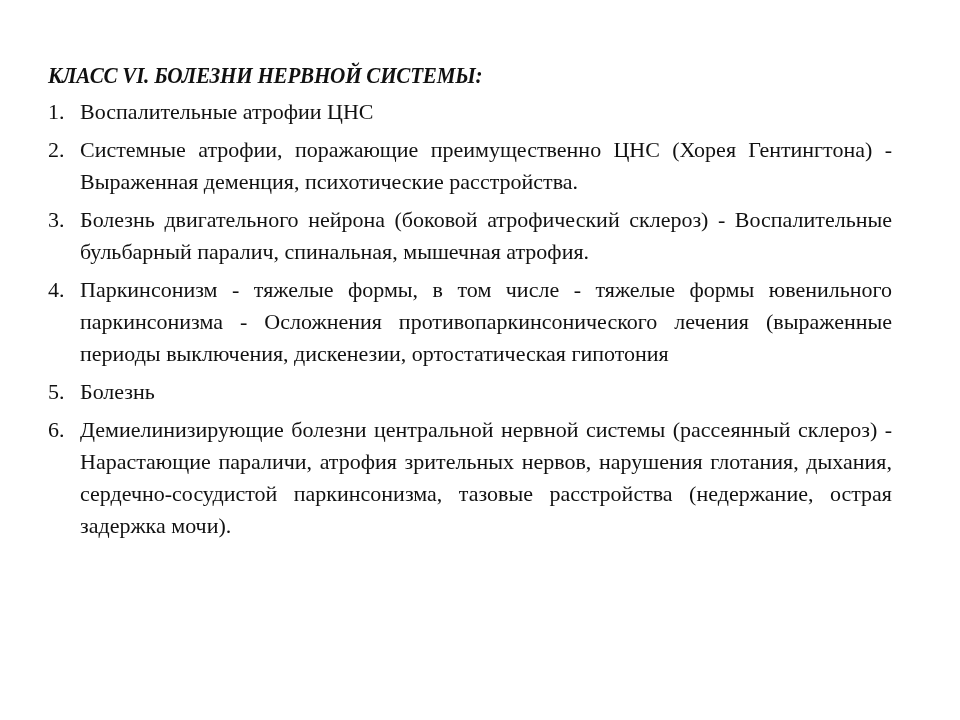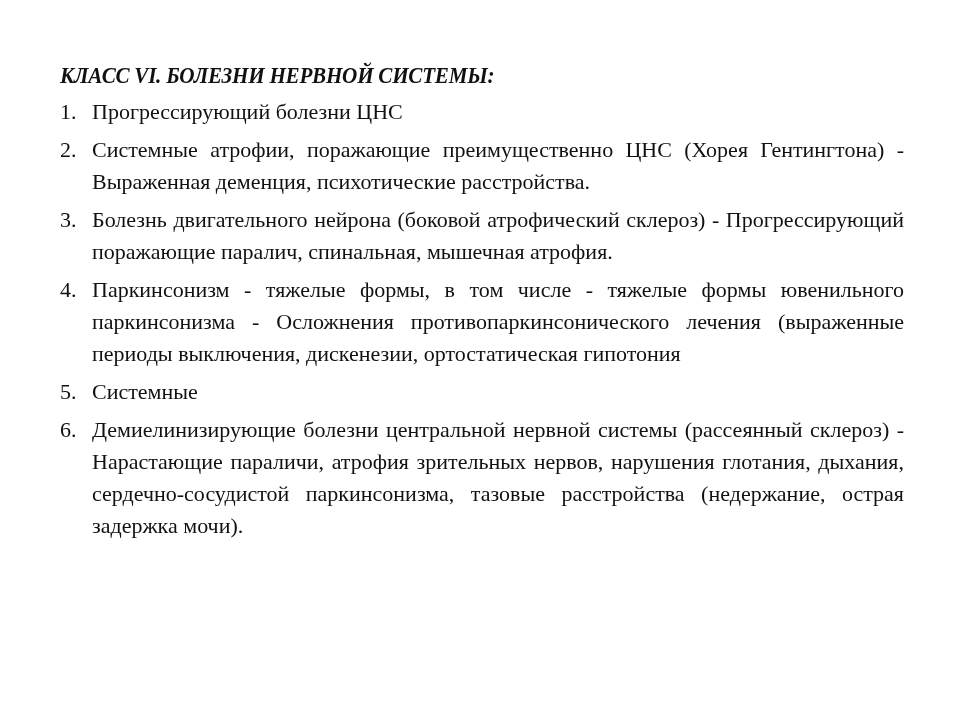--- a/index.html
+++ b/index.html
@@ -10,21 +10,21 @@
     body {
       width: 960px;
       height: 720px;
       overflow: hidden;
       position: relative;
       font-family: "Liberation Serif", "DejaVu Serif", serif;
       color: #111111;
     }
     .slide {
       position: absolute;
-      left: 60px;
+      left: 48px;
       top: 60px;
       width: 844px;
     }
     .title {
       font-style: italic;
       font-weight: bold;
       font-size: 23px;
       line-height: 32px;
       margin: 0 0 4px 0;
       letter-spacing: -0.3px;
@@ -56,36 +56,36 @@
     }
   </style>
 </head>
 <body>
 
 <div class="slide">
   <div class="title">КЛАСС VI. БОЛЕЗНИ НЕРВНОЙ СИСТЕМЫ:</div>
   <ol class="list">
     <li class="item">
       <span class="num">1.</span>
-      <span class="text">Прогрессирующий болезни ЦНС</span>
+      <span class="text">Воспалительные атрофии ЦНС</span>
     </li>
     <li class="item">
       <span class="num">2.</span>
       <span class="text">Системные атрофии, поражающие преимущественно ЦНС (Хорея Гентингтона) - Выраженная деменция, психотические расстройства.</span>
     </li>
     <li class="item">
       <span class="num">3.</span>
-      <span class="text">Болезнь двигательного нейрона (боковой атрофический склероз) - Прогрессирующий поражающие паралич, спинальная, мышечная атрофия.</span>
+      <span class="text">Болезнь двигательного нейрона (боковой атрофический склероз) - Воспалительные бульбарный паралич, спинальная, мышечная атрофия.</span>
     </li>
     <li class="item">
       <span class="num">4.</span>
       <span class="text">Паркинсонизм - тяжелые формы, в том числе - тяжелые формы ювенильного паркинсонизма - Осложнения противопаркинсонического лечения (выраженные периоды выключения, дискенезии, ортостатическая гипотония</span>
     </li>
     <li class="item">
       <span class="num">5.</span>
-      <span class="text">Системные</span>
+      <span class="text">Болезнь</span>
     </li>
     <li class="item">
       <span class="num">6.</span>
       <span class="text">Демиелинизирующие болезни центральной нервной системы (рассеянный склероз) - Нарастающие параличи, атрофия зрительных нервов, нарушения глотания, дыхания, сердечно-сосудистой паркинсонизма, тазовые расстройства (недержание, острая задержка мочи).</span>
     </li>
   </ol>
 </div>
 
 </body></html>

